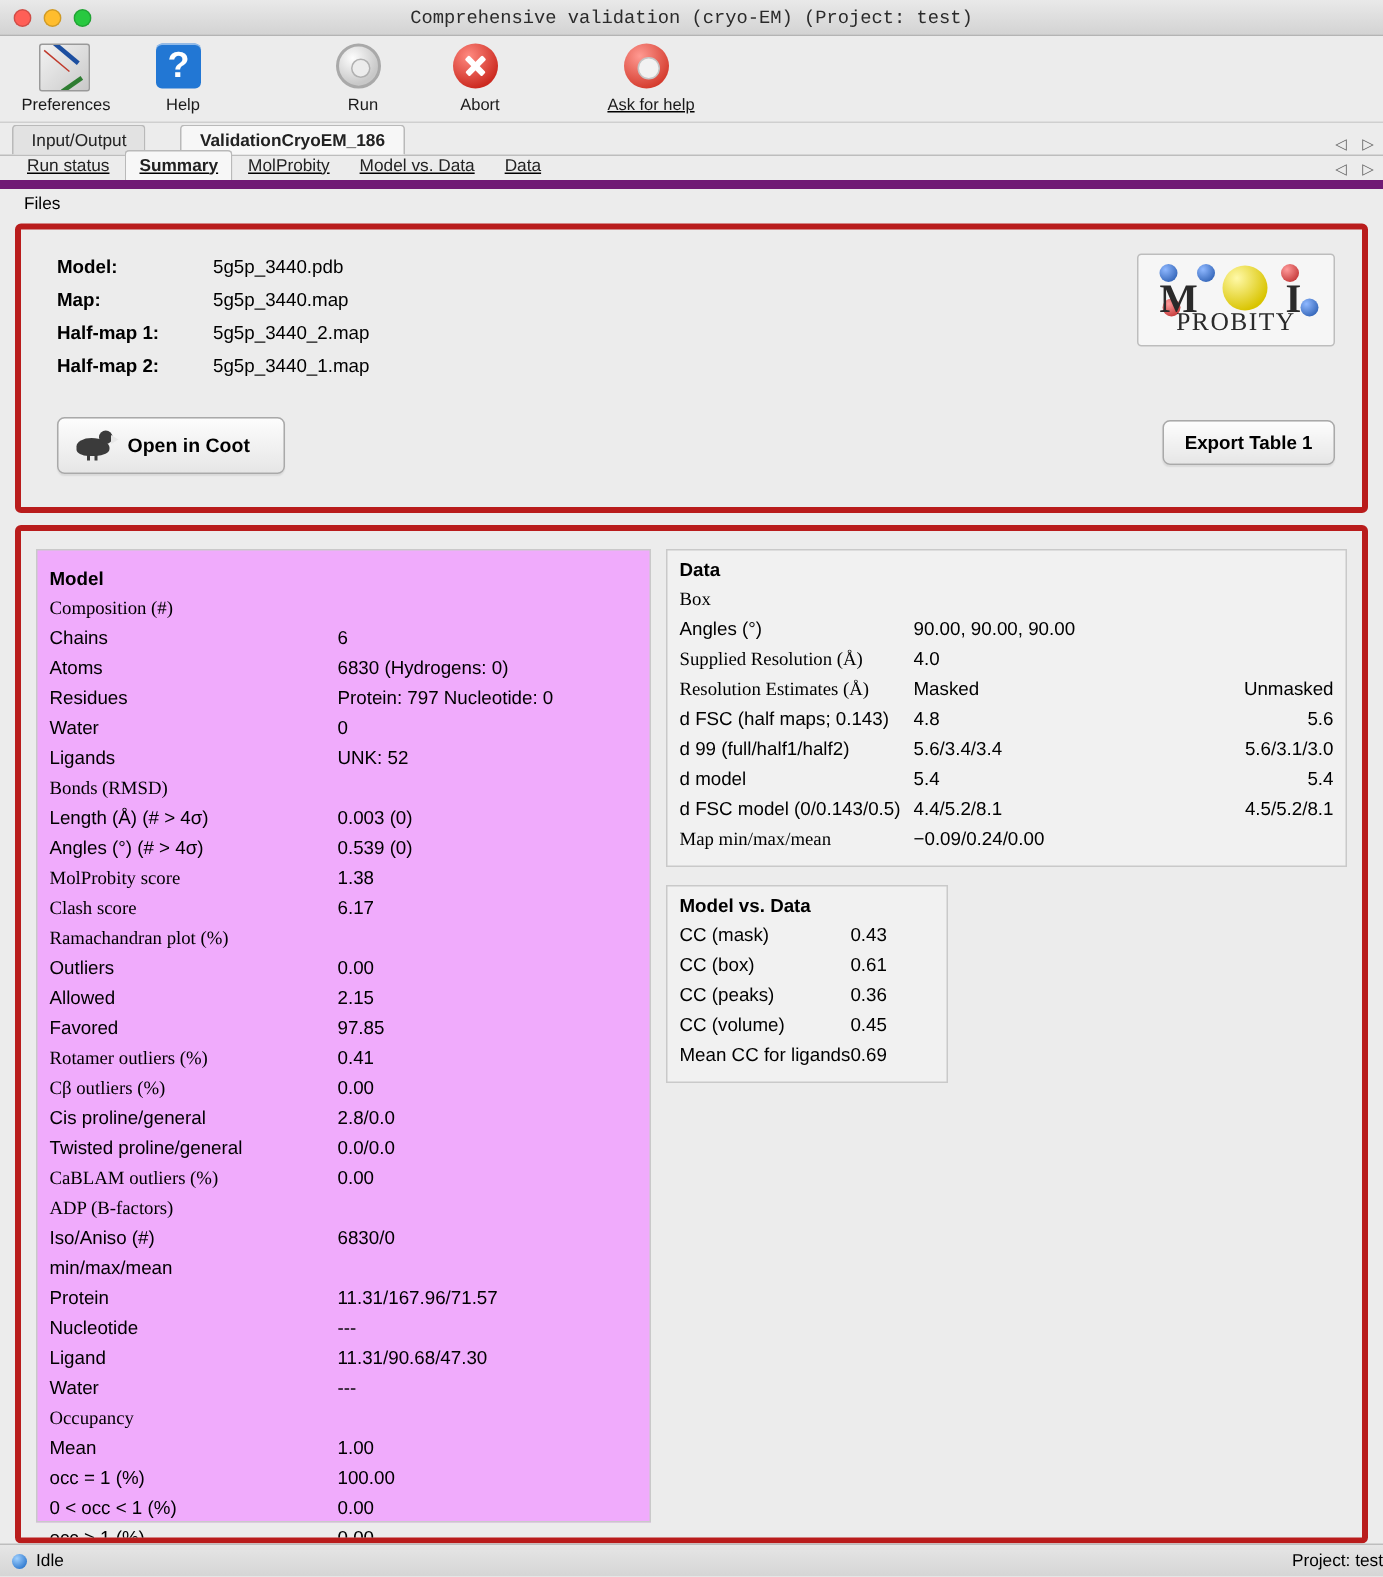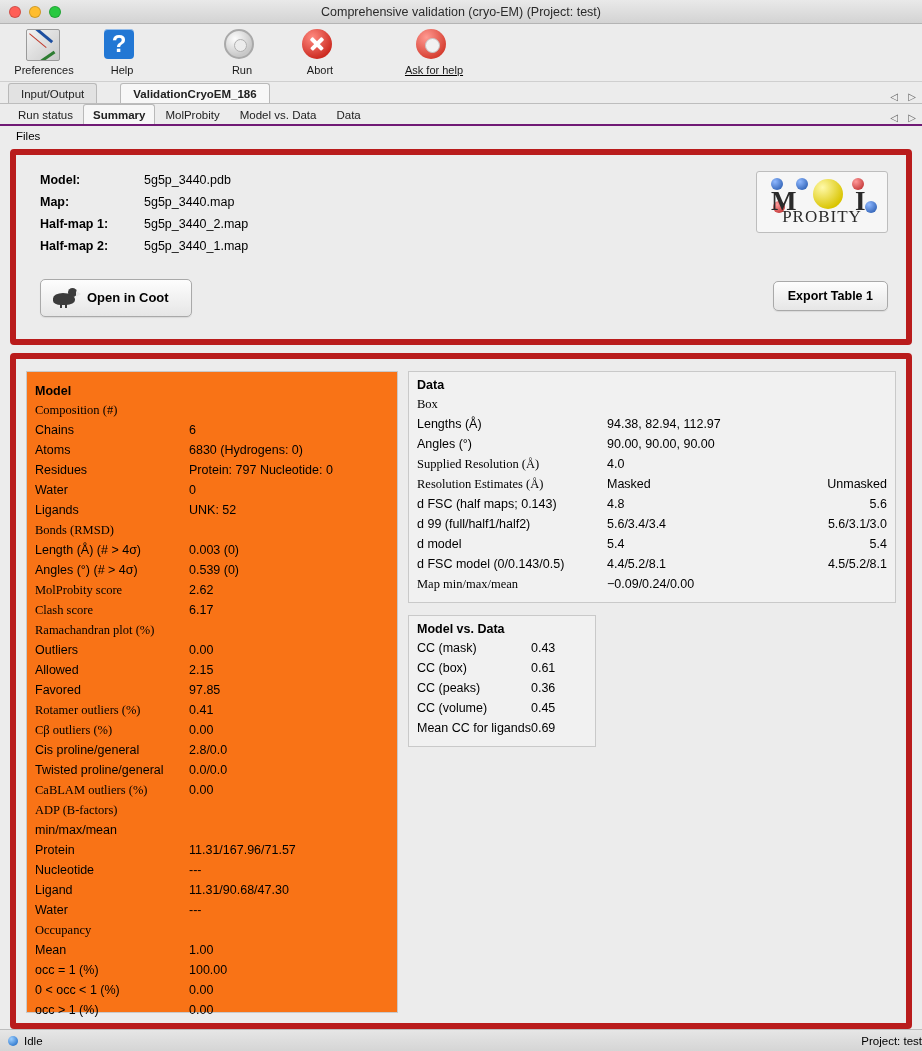--- a/index.html
+++ b/index.html
@@ -40,20 +40,21 @@
   .dot.red { background: #ff5f57; }
   .dot.yellow { background: #ffbd2e; }
   .dot.green { background: #28c940; }
   .title-text {
     position: absolute;
     left: 0; right: 0;
     text-align: center;
     font-size: 12.5px;
     color: #2a2a2a;
     pointer-events: none;
+    font-family: Liberation Mono, monospace;
   }
 
   
   .toolbar {
     height: 58px;
     background: #ececec;
     border-bottom: 1px solid #cfcfcf;
     display: flex;
     align-items: flex-start;
     padding: 3px 0 0 6px;
@@ -158,26 +159,27 @@
   .arrows {
     position: absolute; right: 4px; bottom: 1px;
     display: flex; gap: 6px; color: #666; font-size: 10px;
   }
   .arr { width: 12px; text-align: center; }
 
   
   .subtabs {
     height: 22px;
     background: #ececec;
-    border-bottom: 2px solid #701a75;
+    border-bottom: 6px solid #701a75;
     display: flex;
     align-items: flex-end;
     padding-left: 8px;
     position: relative;
     flex: 0 0 22px;
+    text-decoration: underline;
   }
   .stab {
     height: 20px;
     padding: 0 9px;
     font-size: 11.5px;
     display: flex; align-items: center;
     color: #222;
     border: 1px solid transparent;
     border-bottom: none;
     border-radius: 3px 3px 0 0;
@@ -198,21 +200,21 @@
   .content {
     flex: 1 1 auto;
     padding: 4px 10px 0 10px;
     display: flex;
     flex-direction: column;
     gap: 8px;
     overflow: hidden;
   }
   .panel {
     background: #ececec;
-    border: 6px solid #b91c1c;
+    border: 4px solid #b91c1c;
     border-radius: 4px;
   }
 
   
   .files-panel {
     height: 200px;
     position: relative;
     padding: 18px 18px 0 24px;
   }
   .files-grid {
@@ -305,22 +307,22 @@
 
   
   .results-panel {
     flex: 1 1 auto;
     display: flex;
     padding: 12px 10px 10px 10px;
     gap: 10px;
     overflow: hidden;
   }
   .col-left {
-    width: 372px;
-    background: #f97316;
+    width: 410px;
+    background: #f0abfc;
     border: 1px solid #c9c9c9;
     padding: 12px 8px 8px 8px;
   }
   .col-right {
     flex: 1 1 auto;
     display: flex;
     flex-direction: column;
     gap: 12px;
   }
   .box {
@@ -511,21 +513,21 @@
           <tr>
                 <td class="lab ind2">Length (Å) (# &gt; 4σ)</td>
                 <td class="val">0.003 (0)</td>
               </tr>
           <tr>
                 <td class="lab ind2">Angles (°) (# &gt; 4σ)</td>
                 <td class="val">0.539 (0)</td>
               </tr>
           <tr>
                 <td class="lab ind1">MolProbity score</td>
-                <td class="val">2.62</td>
+                <td class="val">1.38</td>
               </tr>
           <tr>
                 <td class="lab ind1">Clash score</td>
                 <td class="val">6.17</td>
               </tr>
           <tr>
                 <td class="lab ind1">Ramachandran plot (%)</td>
                 <td class="val"></td>
               </tr>
           <tr>
@@ -556,20 +558,24 @@
                 <td class="lab ind2">Twisted proline/general</td>
                 <td class="val">0.0/0.0</td>
               </tr>
           <tr>
                 <td class="lab ind1">CaBLAM outliers (%)</td>
                 <td class="val">0.00</td>
               </tr>
           <tr>
                 <td class="lab ind1">ADP (B-factors)</td>
                 <td class="val"></td>
+              </tr>
+          <tr>
+                <td class="lab ind2">Iso/Aniso (#)</td>
+                <td class="val">6830/0</td>
               </tr>
           <tr>
                 <td class="lab ind2">min/max/mean</td>
                 <td class="val"></td>
               </tr>
           <tr>
                 <td class="lab ind3">Protein</td>
                 <td class="val">11.31/167.96/71.57</td>
               </tr>
           <tr>
@@ -613,25 +619,20 @@
         <div class="box data-box">
           <div class="sect-title">Data</div>
           <table class="kv">
             <tbody>
                 <tr>
                   <td class="lab ind1">Box</td>
                   <td class="val"></td>
                   <td class="val2"></td>
                 </tr>
             <tr>
-                  <td class="lab ind2">Lengths (Å)</td>
-                  <td class="val">94.38, 82.94, 112.97</td>
-                  <td class="val2"></td>
-                </tr>
-            <tr>
                   <td class="lab ind2">Angles (°)</td>
                   <td class="val">90.00, 90.00, 90.00</td>
                   <td class="val2"></td>
                 </tr>
             <tr>
                   <td class="lab ind1">Supplied Resolution (Å)</td>
                   <td class="val">4.0</td>
                   <td class="val2"></td>
                 </tr>
             <tr>

